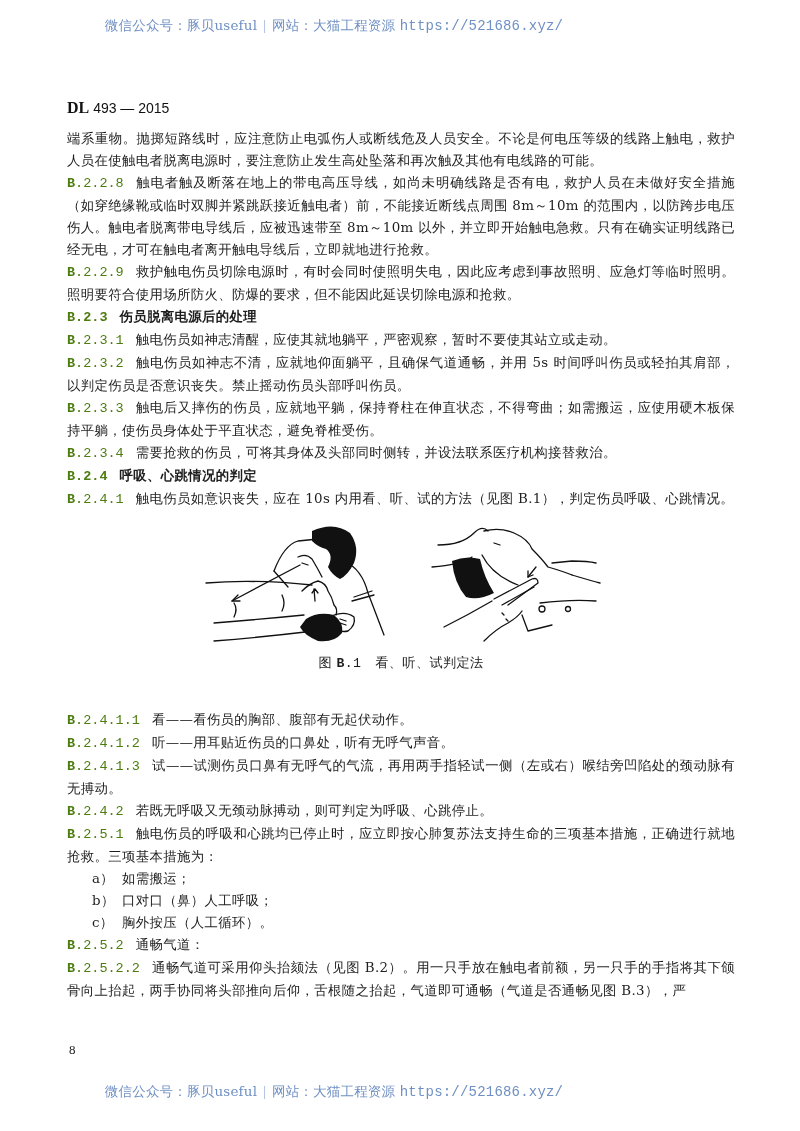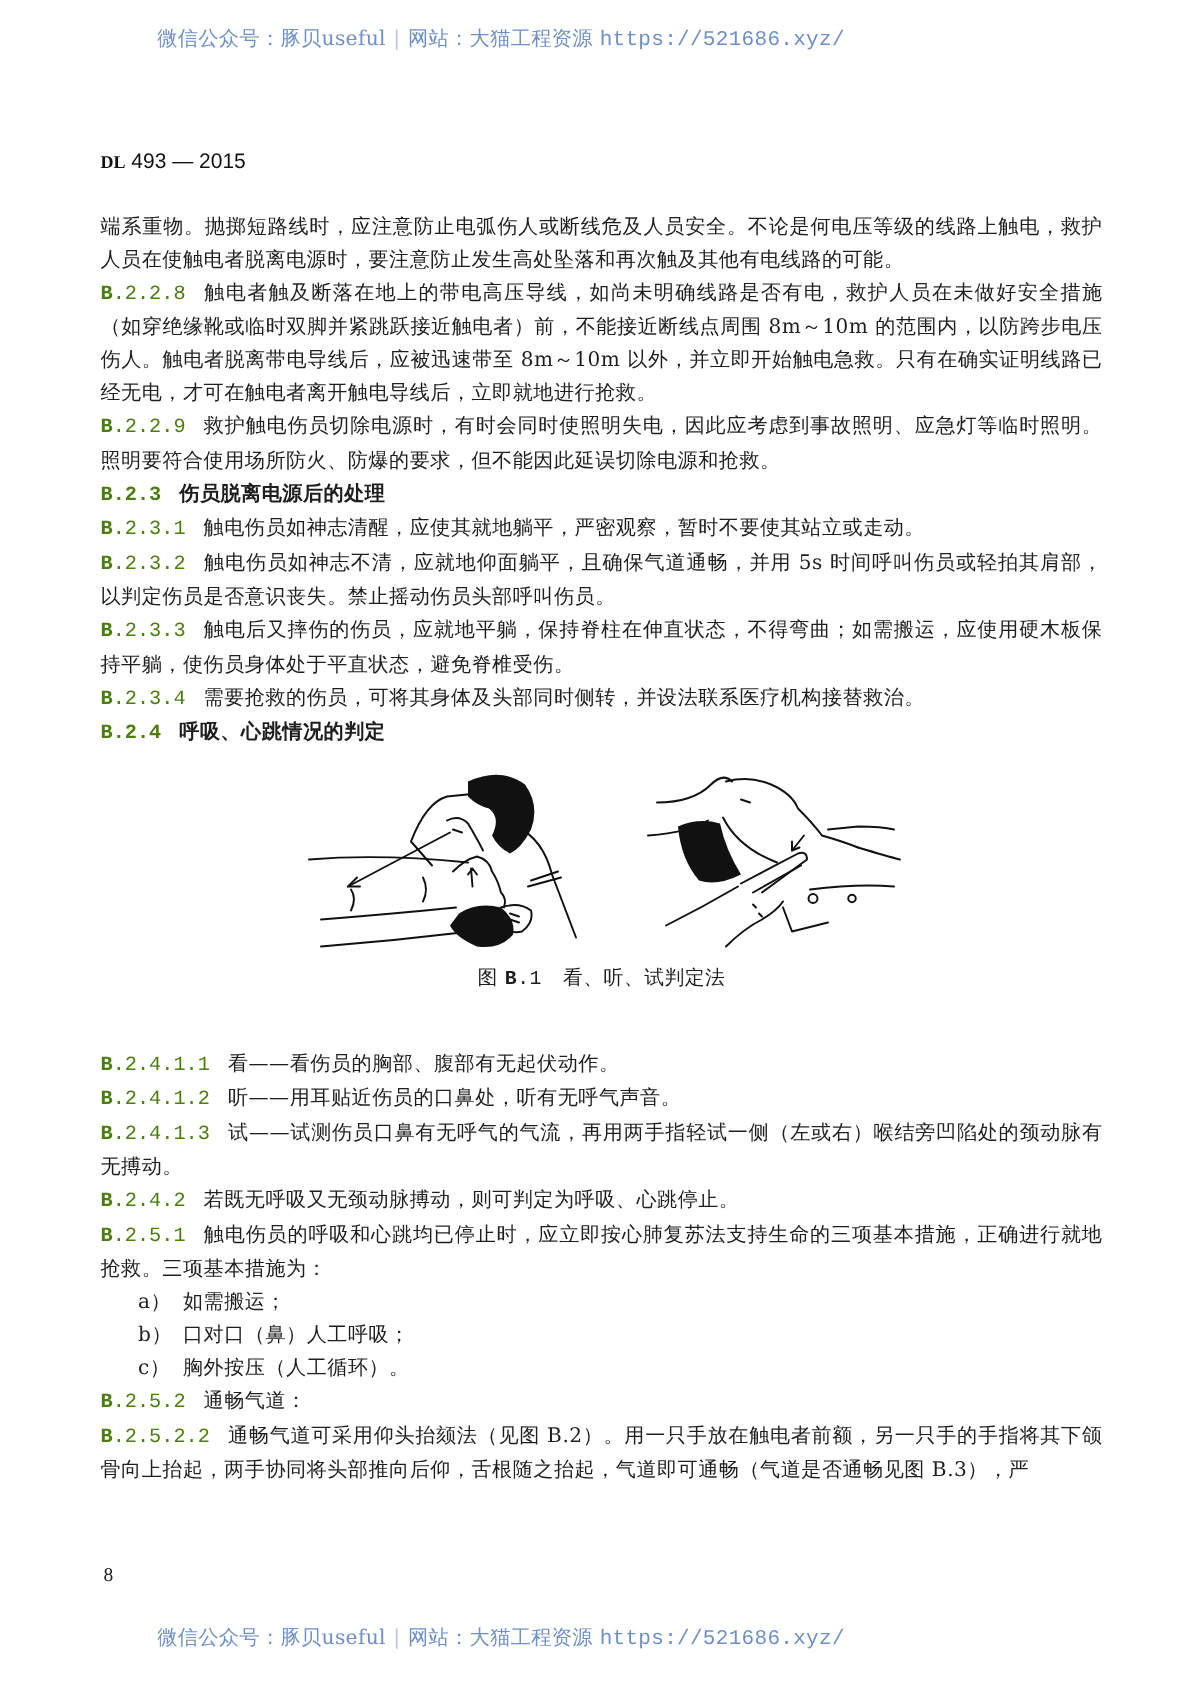--- a/index.html
+++ b/index.html
@@ -17,24 +17,24 @@
   .watermark .sep { color: #b7c7e2; margin: 0 5px; }
   .watermark .url { font-family: "Liberation Mono", "DejaVu Sans Mono", monospace; font-size: 14px; }
   .wm-top { top: 17px; }
   .wm-bottom { top: 1083px; }
 
   .std-code {
     position: absolute; left: 67px; top: 99px;
     font-family: "Liberation Sans", "DejaVu Sans", sans-serif;
     font-size: 14px; color: #111; letter-spacing: 0;
   }
-  .std-code b { font-family: "Liberation Serif", serif; font-weight: bold; font-size: 12px; }
+  .std-code b { font-family: "Liberation Serif", serif; font-weight: bold; font-size: 16px; }
 
   .content {
-    position: absolute; left: 67px; top: 141px; width: 668px;
+    position: absolute; left: 67px; top: 128px; width: 668px;
     font-size: 13.4px; line-height: 22px; letter-spacing: 0.35px;
   }
   .para { margin: 0; text-align: justify; }
   .num {
     font-family: Liberation Mono, monospace;
     font-size: 13.5px; color: #4d7c0f; margin-right: 12px; letter-spacing: 0;
   }
   .num b { font-weight: bold; }
   .heading { font-family: "DejaVu Sans", "Liberation Sans", sans-serif; font-weight: bold; }
   .heading .num { margin-right: 12px; }
@@ -100,20 +100,23 @@
   </p>
 
   <p class="para">
     <span class="num"><b>B</b><span>.2.3.4</span></span><span>需要抢救的伤员，可将其身体及头部同时侧转，并设法联系医疗机构接替救治。</span>
   </p>
 
   <p class="para heading">
     <span class="num"><b>B</b><span>.2.4</span></span><span class="heading-text">呼吸、心跳情况的判定</span>
   </p>
 
+  <p class="para">
+    <span class="num"><b>B</b><span>.2.4.1</span></span><span>触电伤员如意识丧失，应在 10s 内用看、听、试的方法（见图 B.1），判定伤员呼吸、心跳情况。</span>
+  </p>
 
   <div class="figure">
 
     <svg style="left:127px" width="200" height="125" viewBox="0 0 200 125">
       <g fill="none" stroke="#111" stroke-width="1.3" stroke-linecap="round" stroke-linejoin="round">
 
         <path d="M12 64 Q60 60 118 66"></path>
         <path d="M20 104 Q70 100 110 96"></path>
         <path d="M20 122 Q70 118 120 112"></path>
         <path d="M40 84 Q44 90 40 98"></path>

